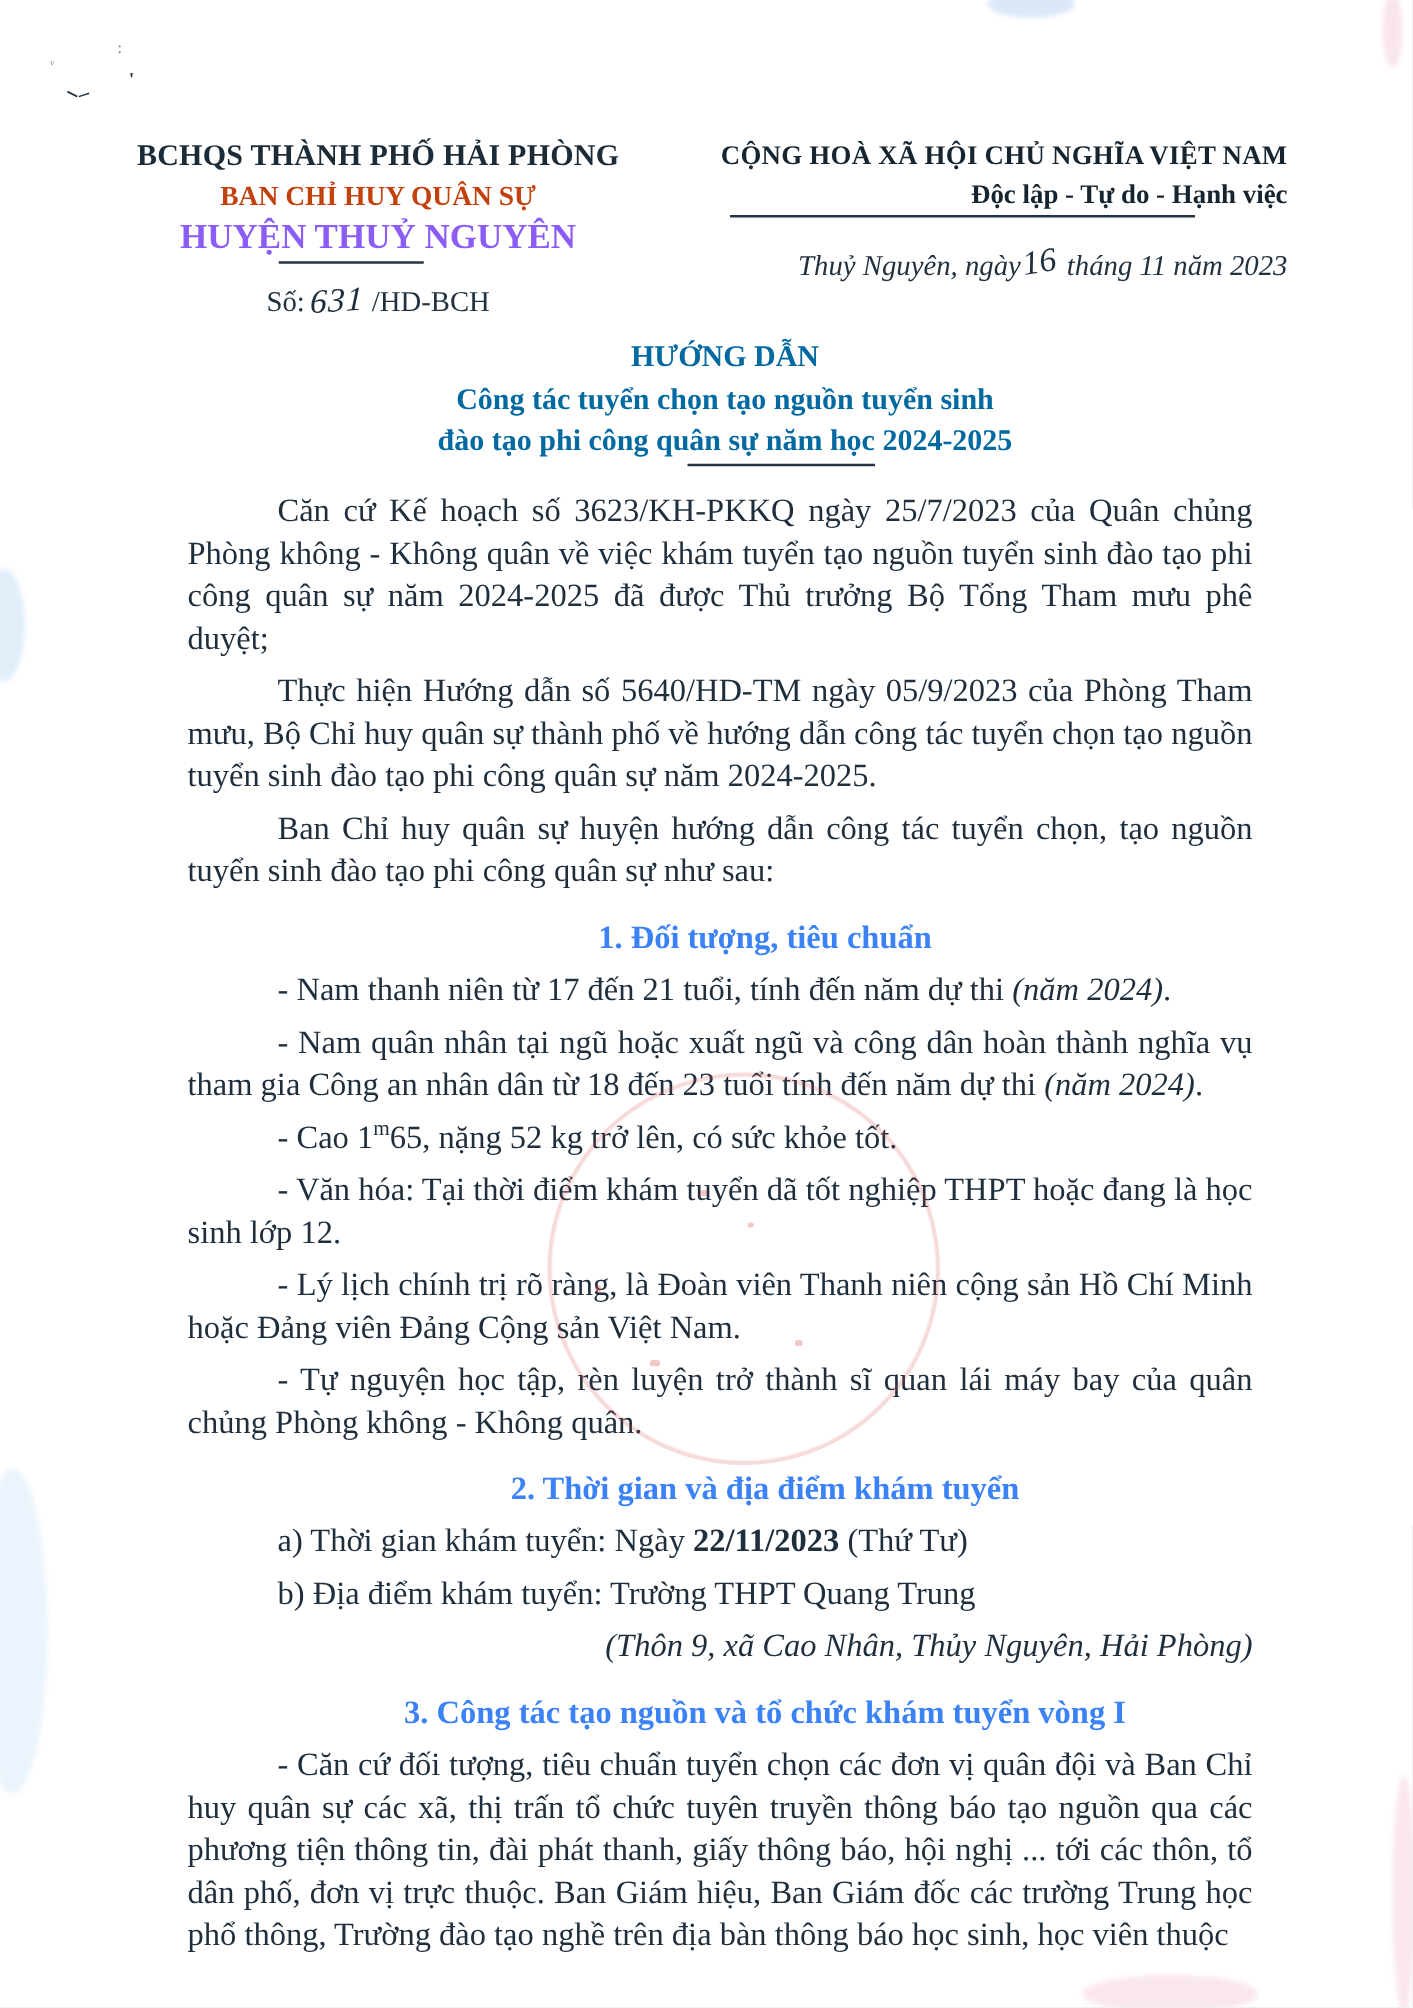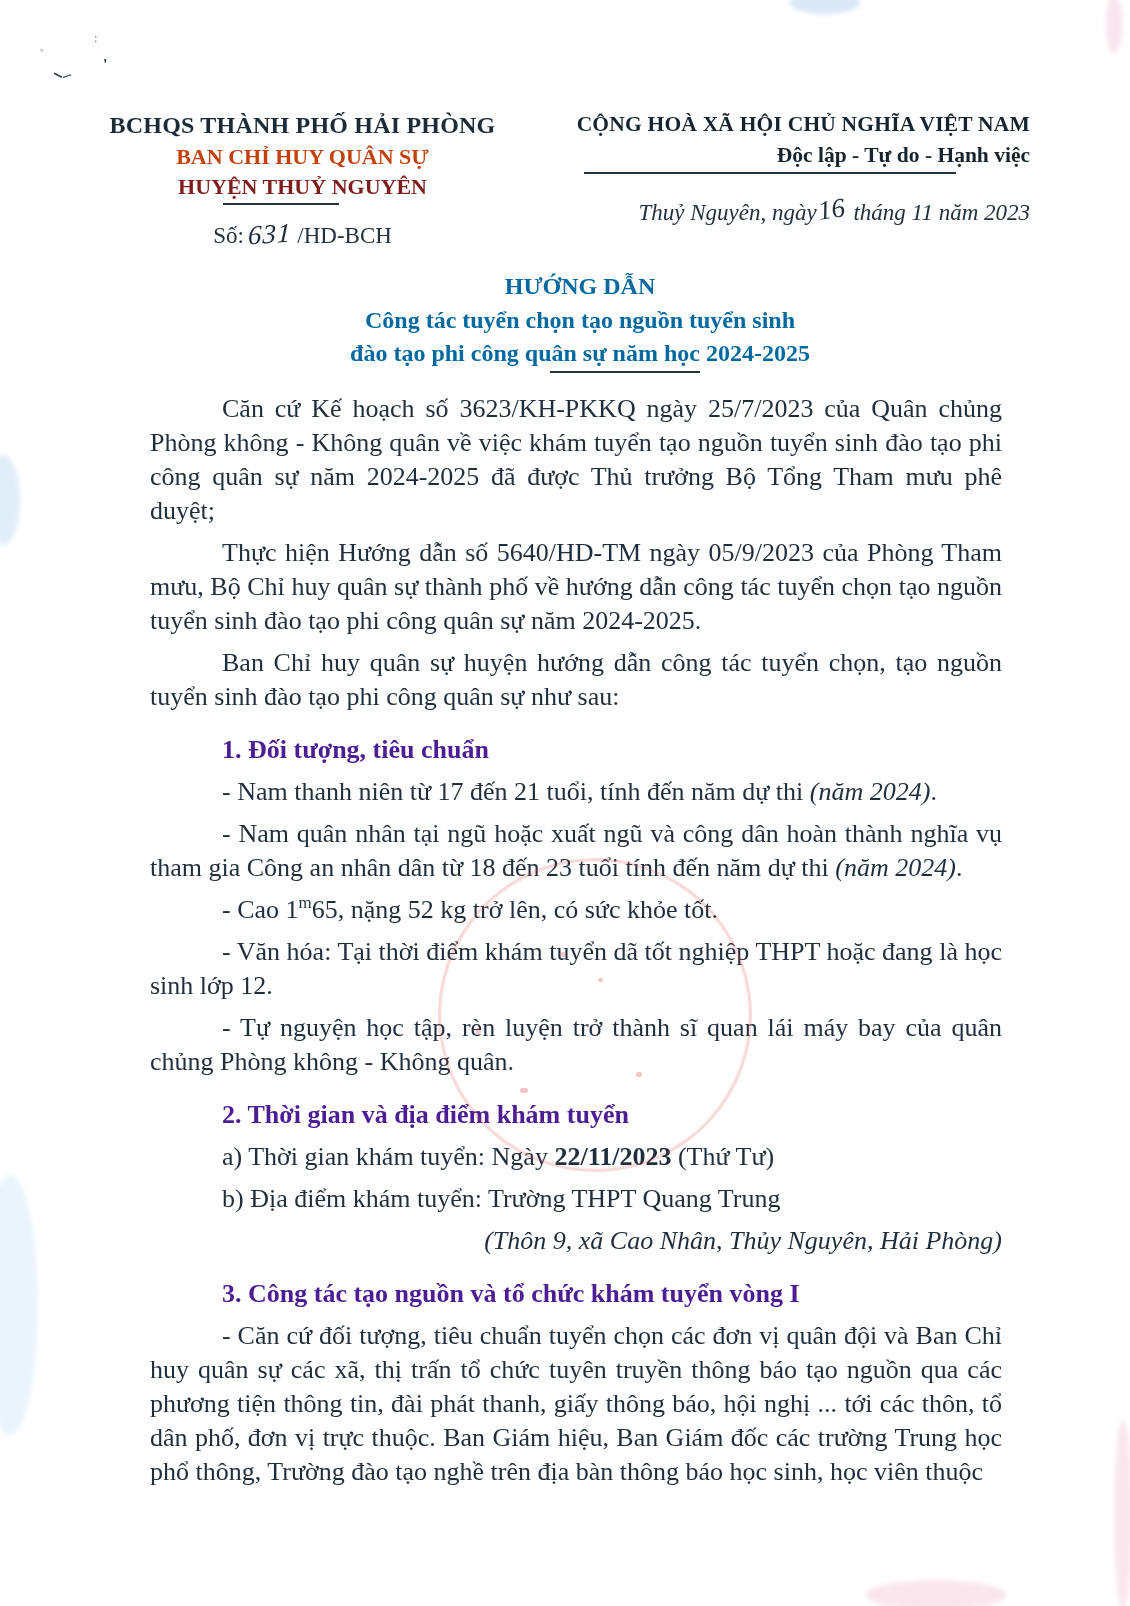--- a/index.html
+++ b/index.html
@@ -11,21 +11,21 @@
     overflow:hidden;
     font-family:"Liberation Serif","DejaVu Serif",serif;
     color:#1f2e3c;
   }
   
   .header{position:absolute;top:112px;left:0;width:1130px;display:flex;}
   .header-left{margin-left:95px;width:415px;text-align:center;}
   .header-right{width:520px;text-align:right;}
   .hl-line1{font-size:24px;font-weight:600;letter-spacing:.2px;color:#1c2b38;}
   .hl-line2{font-size:22px;font-weight:bold;margin-top:5px;color:#c2410c;}
-  .hl-line3{font-size:22px;font-weight:bold;margin-top:4px;color:#7f1d1d;text-align:center;}
+  .hl-line3{font-size:28px;font-weight:bold;margin-top:4px;color:#8b5cf6;text-align:center;}
   .hl-underline{width:116px;height:0;border-bottom:2.5px solid #253444;margin:3px auto 0 auto;margin-left:128px;}
   .doc-number{margin-top:14px;font-size:23px;color:#22313f;}
   .hand-number{display:inline-block;font-size:27px;font-style:italic;transform:rotate(-4deg) skewX(-6deg);letter-spacing:1px;margin:0 6px 0 4px;color:#1d2c3a;}
   .hr-country{font-size:21.5px;font-weight:bold;letter-spacing:.2px;color:#16242f;}
   .hr-motto{font-size:21.5px;font-weight:bold;margin-top:6px;color:#16242f;}
   .hr-underline{width:372px;height:0;border-bottom:2.5px solid #253444;margin:4px auto 0 auto;}
   .hr-date{margin-top:22px;font-size:23px;font-style:italic;color:#22313f;white-space:nowrap;}
   .hand-day{display:inline-block;font-size:27px;font-style:italic;transform:rotate(-9deg);margin:0 3px 0 1px;position:relative;top:-2px;}
   
   .title{position:absolute;top:273px;left:155px;width:850px;text-align:center;color:#0369a1;}
@@ -33,21 +33,21 @@
   .title-line2{font-size:24px;font-weight:bold;margin-top:7px;}
   .title-line3{font-size:24px;font-weight:bold;margin-top:6px;}
   .title-underline{width:150px;height:0;border-bottom:2.5px solid #253444;margin:4px auto 0 auto;margin-left:395px;}
   
   .body{
     position:absolute;top:392px;left:150px;width:852px;
     font-size:26px;line-height:34px;text-align:justify;
   }
   .blk{text-indent:72px;margin:0 0 8px 0;}
   .blk:last-child{margin-bottom:0;}
-  .heading{font-weight:bold;color:#4c1d95;margin-top:19px;text-align:left;}
+  .heading{font-weight:bold;color:#3b82f6;margin-top:19px;text-align:center;}
   .it{font-style:italic;}
   .bd{font-weight:bold;}
   sup.m{font-size:17px;vertical-align:super;line-height:0;}
   .note-italic{font-style:italic;text-align:right;}
   .plain-left{text-align:left;}
   
   .stamp{
     position:absolute;left:438px;top:858px;width:308px;height:308px;
     border:3px solid rgba(214,74,74,.20);border-radius:50%;
     box-shadow:inset 0 0 0 1px rgba(214,74,74,.07);
@@ -106,20 +106,21 @@
 
     <div class="blk heading">1. Đối tượng, tiêu chuẩn</div>
 
     <div class="blk"><span>- Nam thanh niên từ 17 đến 21 tuổi, tính đến năm dự thi </span><span class="it">(năm 2024)</span><span>.</span></div>
 
     <div class="blk"><span>- Nam quân nhân tại ngũ hoặc xuất ngũ và công dân hoàn thành nghĩa vụ tham gia Công an nhân dân từ 18 đến 23 tuổi tính đến năm dự thi </span><span class="it">(năm 2024)</span><span>.</span></div>
 
     <div class="blk plain-left"><span>- Cao 1</span><sup class="m">m</sup><span>65, nặng 52 kg trở lên, có sức khỏe tốt.</span></div>
 
     <div class="blk">- Văn hóa: Tại thời điểm khám tuyển dã tốt nghiệp THPT hoặc đang là học sinh lớp 12.</div>
+    <div class="blk">- Lý lịch chính trị rõ ràng, là Đoàn viên Thanh niên cộng sản Hồ Chí Minh hoặc Đảng viên Đảng Cộng sản Việt Nam.</div>
     <div class="blk">- Tự nguyện học tập, rèn luyện trở thành sĩ quan lái máy bay của quân chủng Phòng không - Không quân.</div>
 
     <div class="blk heading">2. Thời gian và địa điểm khám tuyển</div>
 
     <div class="blk plain-left"><span>a) Thời gian khám tuyển: Ngày </span><span class="bd">22/11/2023</span><span> (Thứ Tư)</span></div>
 
     <div class="blk plain-left">b) Địa điểm khám tuyển: Trường THPT Quang Trung</div>
 
     <div class="blk note-italic">(Thôn 9, xã Cao Nhân, Thủy Nguyên, Hải Phòng)</div>
 

